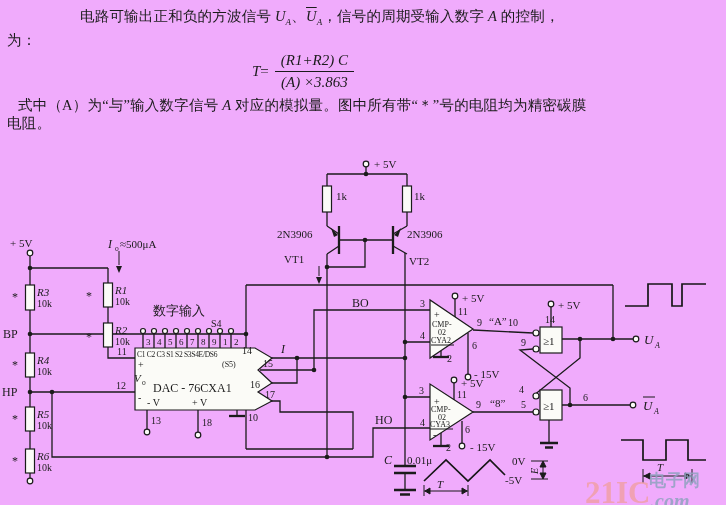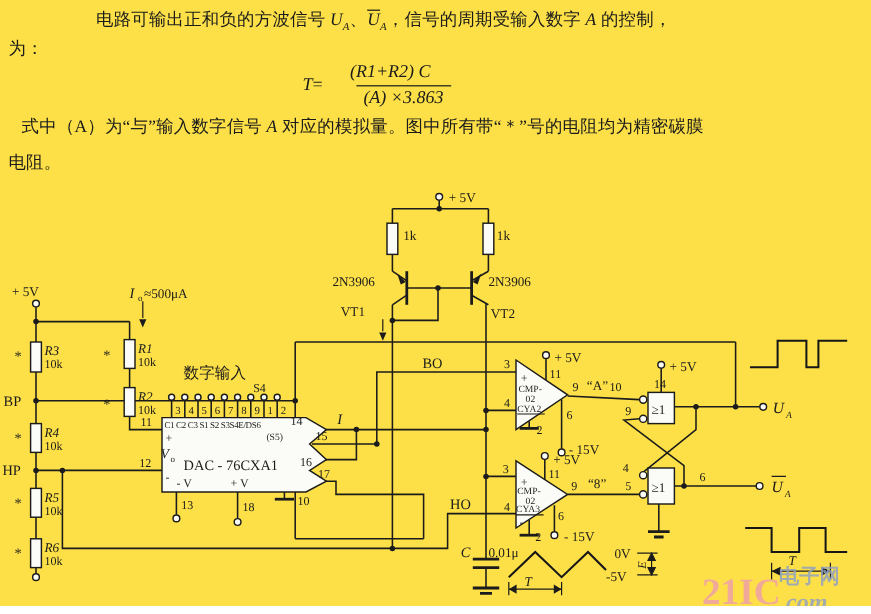--- a/index.html
+++ b/index.html
@@ -1,25 +1,25 @@
 <!DOCTYPE html>
 <html><head>
 <meta charset="utf-8">
 <style>
   html,body{margin:0;padding:0;}
-  #page{position:relative;width:726px;height:505px;background:#fde047;overflow:hidden;
+  #page{position:relative;width:726px;height:505px;background:#f0abfc;overflow:hidden;
         font-family:"Liberation Serif","DejaVu Serif",serif;color:#1b1b1b;}
   .doc{position:absolute;font-size:14.5px;letter-spacing:.2px;white-space:nowrap;}
   .it{font-style:italic;}
   sub.sm{font-size:9px;}
   .ov{text-decoration:overline;}
   #formula{position:absolute;left:252px;top:52px;display:flex;align-items:center;font-size:15px;}
   #formula .frac{display:inline-flex;flex-direction:column;align-items:center;margin-left:6px;}
   #formula .num{padding:0 6px 2px 6px;}
-  #formula .den{padding:2px 6px 0 6px;border-top:1.2px solid #1b1b1b;margin-left:22px;}
+  #formula .den{padding:2px 6px 0 6px;border-top:1.2px solid #1b1b1b;}
   svg{position:absolute;left:0;top:0;}
   svg text{font-family:"Liberation Serif","DejaVu Serif",serif;fill:#1b1b1b;}
   .t7{font-size:7.5px;letter-spacing:-.3px;} .t8{font-size:8px;} .t9{font-size:9px;}
   .t10{font-size:10px;} .t11{font-size:11px;} .t12{font-size:12px;} .t13{font-size:13px;}
   .ti{font-style:italic;}
   .cjk{font-size:13px;}
   .wire{stroke:#1b1b1b;stroke-width:1.3;fill:none;}
   .sym{stroke:#1b1b1b;stroke-width:1.2;fill:#fbfbf7;}
   .thk{stroke:#1b1b1b;stroke-width:2.3;fill:none;}
   .wave{stroke:#161616;stroke-width:1.7;fill:none;}
@@ -43,21 +43,21 @@
     <span>=</span>
     <span class="frac">
       <span class="num it">(R1+R2) C</span>
       <span class="den it">(A) ×3.863</span>
     </span>
   </div>
 
   <div class="doc" style="left:18px;top:96px;">
     <span>式中（A）为“与”输入数字信号 </span><span class="it">A</span><span> 对应的模拟量。图中所有带“＊”号的电阻均为精密碳膜</span>
   </div>
-  <div class="doc" style="left:7px;top:126px;">电阻。</div>
+  <div class="doc" style="left:7px;top:114px;">电阻。</div>
 
   <svg width="726" height="512" viewBox="0 0 726 512">
 
     <g class="wire">
       <path d="M30,256V285M30,310V353M30,377V407M30,431V449M30,473V478"></path>
       <path d="M30,268H108M108,268V283M108,307V323M108,347V358H135"></path>
       <path d="M30,334H246M246,285V449M246,285H613M613,285V339"></path>
       <path d="M246,449H353M270,401H280V412H353V449"></path>
       <path d="M30,392H135M52,392V457H373V428H430"></path>
       <path d="M366,167V174M327,174H407M327,174V186M327,212V226M407,186V174M407,212V226"></path>

